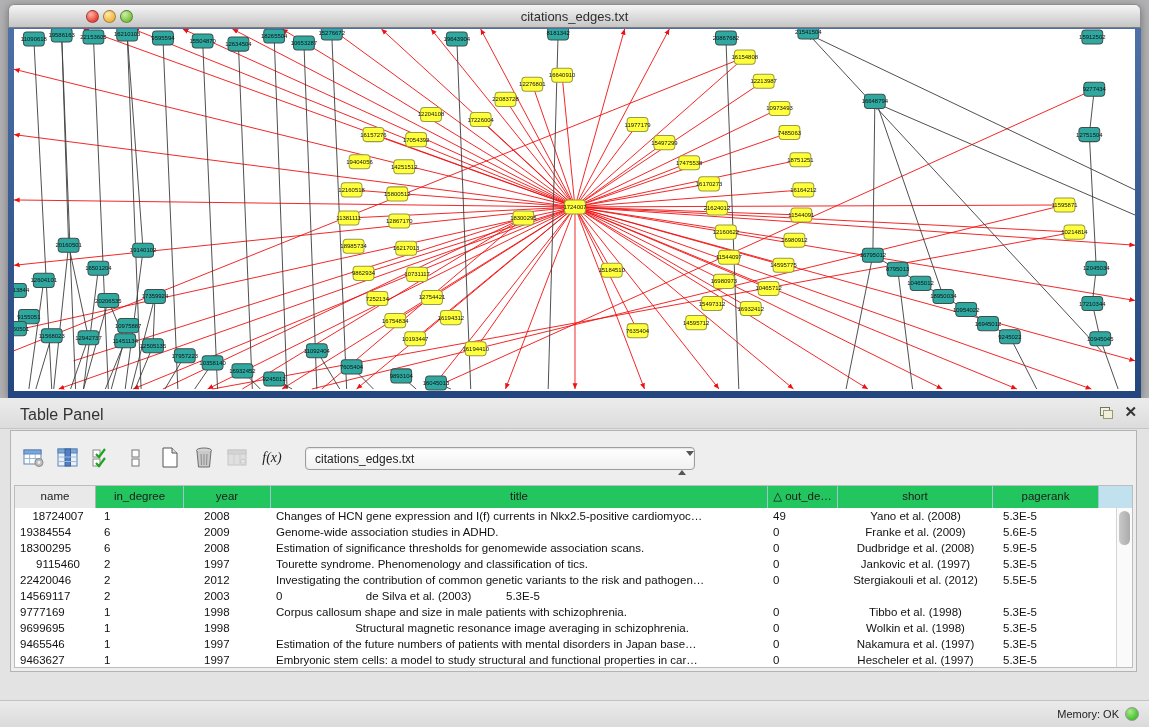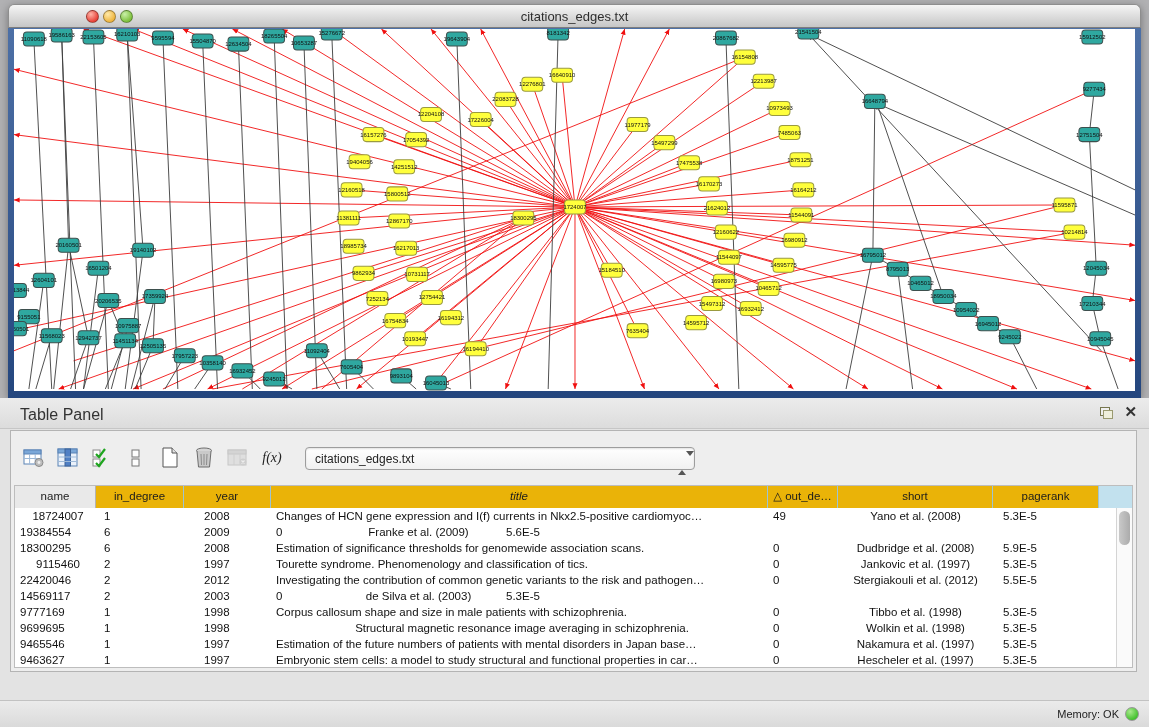--- a/index.html
+++ b/index.html
@@ -35,21 +35,21 @@
   .tool-btn{width:30px;height:30px;margin-right:4px;display:flex;align-items:center;justify-content:center;}
   .fx-label{font-family:"Liberation Serif",serif;font-style:italic;font-size:14px;color:#222;}
   .table-select{margin-left:14px;width:390px;height:23px;border:1px solid #9d9d9d;border-radius:4px;background:linear-gradient(#ffffff,#f1f1f1);box-shadow:inset 0 1px 2px rgba(0,0,0,.12);position:relative;font-size:12px;color:#222;line-height:22px;padding-left:9px;box-sizing:border-box;}
   .spin-arrows{position:absolute;right:7px;top:4px;width:9px;height:14px;}
   .spin-arrows .up{width:0;height:0;border-left:4px solid transparent;border-right:4px solid transparent;border-bottom:5px solid #555;margin-bottom:3px;}
   .spin-arrows .down{width:0;height:0;border-left:4px solid transparent;border-right:4px solid transparent;border-top:5px solid #555;}
 
   
   .table-wrap{position:absolute;left:3px;top:54px;right:3px;bottom:3px;background:#ffffff;border:1px solid #bdbdbd;box-sizing:border-box;}
   .thead{display:flex;height:22px;background:#c2e1ee;border-bottom:1px solid #93bccb;}
-  .th{font-size:11.5px;color:#1c1c1c;text-align:center;line-height:21px;border-right:1px solid #9dc4d4;box-sizing:border-box;background:#eab308;white-space:nowrap;overflow:hidden;}
+  .th{font-size:11.5px;color:#1c1c1c;text-align:center;line-height:21px;border-right:1px solid #9dc4d4;box-sizing:border-box;background:#22c55e;white-space:nowrap;overflow:hidden;}
   .th-plain{background:#e9e9e9;border-right:1px solid #b3b3b3;}
   .tbody{position:absolute;left:0;top:22px;right:16px;bottom:0;overflow:hidden;}
   .trow{display:flex;height:16px;line-height:16px;background:#fff;}
   .td{font-size:11.5px;color:#111;white-space:nowrap;overflow:hidden;box-sizing:border-box;}
   .vscroll{position:absolute;right:0;top:22px;width:16px;bottom:0;background:#fafafa;border-left:1px solid #d4d4d4;box-sizing:border-box;}
   .vthumb{position:absolute;left:2px;top:3px;width:11px;height:34px;background:linear-gradient(90deg,#c9c9c9,#ababab);border-radius:6px;}
 
   
   .tabs-row{position:absolute;left:0;top:276px;width:100%;display:flex;justify-content:center;}
   .tabs{display:inline-flex;border:1px solid #8f8f8f;border-radius:5px;overflow:hidden;background:#fbfbfb;height:21px;box-shadow:0 1px 0 rgba(255,255,255,.6);}
@@ -698,39 +698,40 @@
         <span>citations_edges.txt</span>
         <span class="spin-arrows"><span class="up"></span><span class="down"></span></span>
       </div>
     </div>
 
     <div class="table-wrap">
       <div class="thead" id="thead">
           <div class="th th-plain" style="width: 81px;">name</div>
           <div class="th" style="width: 88px;">in_degree</div>
           <div class="th" style="width: 87px;">year</div>
-          <div class="th" style="width: 497px; font-style: italic;">title</div>
+          <div class="th" style="width: 497px;">title</div>
           <div class="th" style="width: 70px;">△ out_de…</div>
           <div class="th" style="width: 155px;">short</div>
           <div class="th" style="width: 106px;">pagerank</div>
         </div>
       <div class="tbody" id="tbody">
           <div class="trow">
             <div class="td" style="width: 81px; text-align: center; padding-left: 5px;">18724007</div>
             <div class="td" style="width: 88px; text-align: left; padding-left: 8px;">1</div>
             <div class="td" style="width: 87px; text-align: left; padding-left: 20px;">2008</div>
             <div class="td" style="width: 497px; text-align: left; padding-left: 5px;">Changes of HCN gene expression and I(f) currents in Nkx2.5-positive cardiomyoc…</div>
             <div class="td" style="width: 70px; text-align: left; padding-left: 5px;">49</div>
             <div class="td" style="width: 155px; text-align: center; padding-left: 0px;">Yano et al. (2008)</div>
             <div class="td" style="width: 106px; text-align: left; padding-left: 10px;">5.3E-5</div>
           </div>
           <div class="trow">
             <div class="td" style="width: 81px; text-align: left; padding-left: 5px;">19384554</div>
             <div class="td" style="width: 88px; text-align: left; padding-left: 8px;">6</div>
             <div class="td" style="width: 87px; text-align: left; padding-left: 20px;">2009</div>
+            <div class="td" style="width: 497px; text-align: left; padding-left: 5px;">Genome-wide association studies in ADHD.</div>
             <div class="td" style="width: 70px; text-align: left; padding-left: 5px;">0</div>
             <div class="td" style="width: 155px; text-align: center; padding-left: 0px;">Franke et al. (2009)</div>
             <div class="td" style="width: 106px; text-align: left; padding-left: 10px;">5.6E-5</div>
           </div>
           <div class="trow">
             <div class="td" style="width: 81px; text-align: left; padding-left: 5px;">18300295</div>
             <div class="td" style="width: 88px; text-align: left; padding-left: 8px;">6</div>
             <div class="td" style="width: 87px; text-align: left; padding-left: 20px;">2008</div>
             <div class="td" style="width: 497px; text-align: left; padding-left: 5px;">Estimation of significance thresholds for genomewide association scans.</div>
             <div class="td" style="width: 70px; text-align: left; padding-left: 5px;">0</div>

